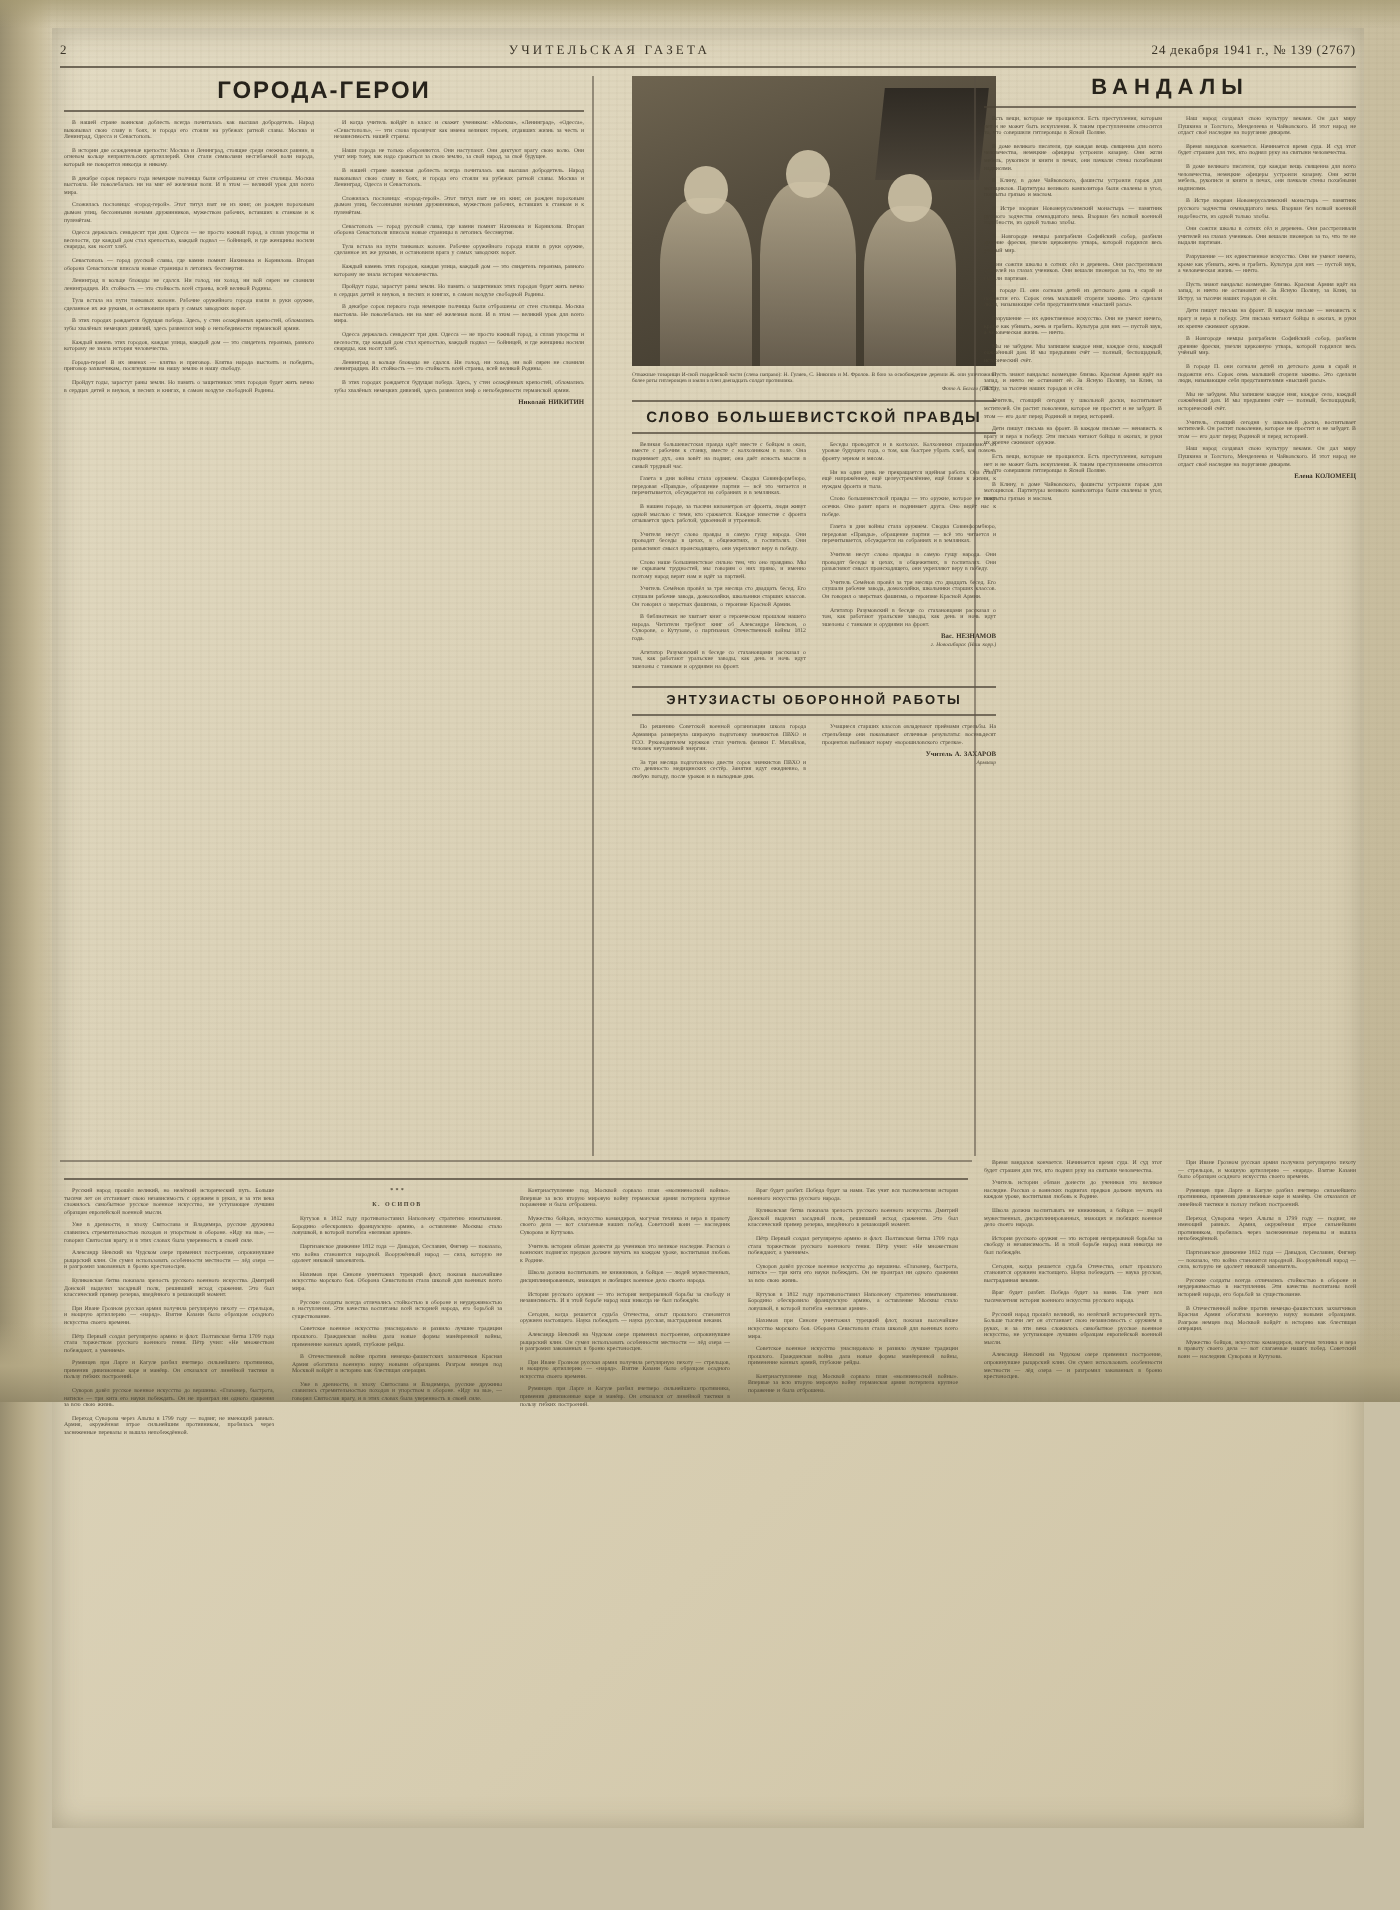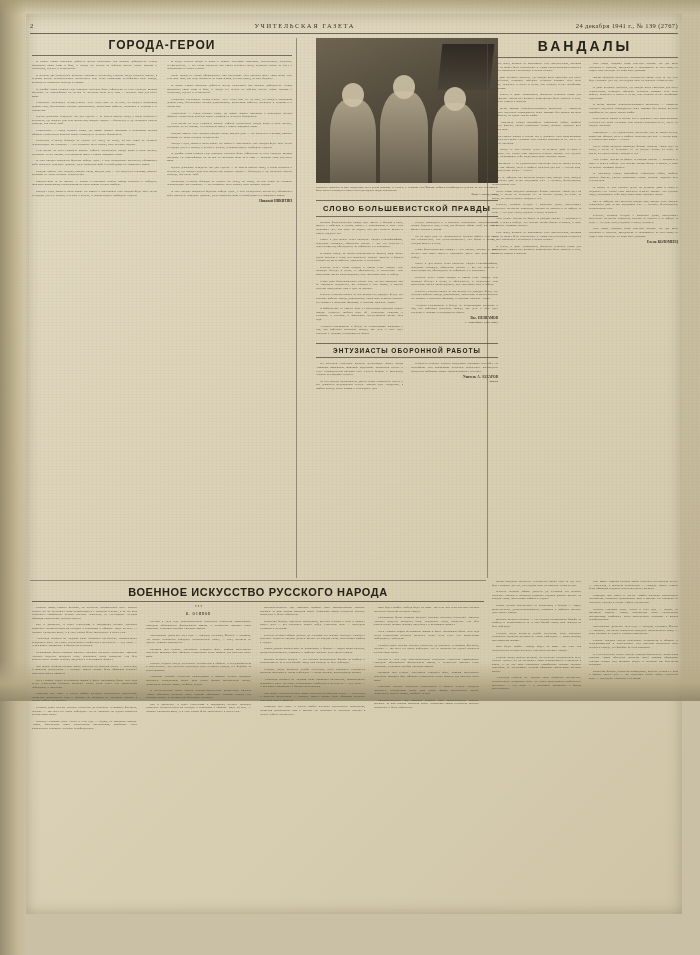--- a/index.html
+++ b/index.html
@@ -200,21 +200,21 @@
       </div>
       <div class="col-text" style="width:87px;">
         <p>Учащиеся старших классов овладевают приёмами стрельбы. На стрельбище они показывают отличные результаты: восемьдесят процентов выбивают норму «ворошиловского стрелка».</p>
         <div class="sig">Учитель А. ЗАХАРОВ</div>
         <div class="center-small" style="text-align:right;font-style:italic;font-size:2.7px;">Армавир</div>
       </div>
     </div>
   </div>
 
   <div style="position:absolute;left:492px;top:38px;width:186px;">
-    <div class="headline h-big" style="font-size:14px;letter-spacing:3px;">ВАНДАЛЫ</div>
+    <div class="headline h-big" style="font-size:11px;letter-spacing:3px;">ВАНДАЛЫ</div>
     <div style="height:1px;background:#4a4234;opacity:.7;margin:3px 0 4px 0;"></div>
     <div style="display:flex;gap:8px;">
       <div class="col-text" style="width:89px;">
         <p>Есть вещи, которые не прощаются. Есть преступления, которым нет и не может быть искупления. К таким преступлениям относится то, что совершили гитлеровцы в Ясной Поляне.</p>
         <p>В доме великого писателя, где каждая вещь священна для всего человечества, немецкие офицеры устроили казарму. Они жгли мебель, рукописи и книги в печах, они пачкали стены похабными надписями.</p>
         <p>В Клину, в доме Чайковского, фашисты устроили гараж для мотоциклов. Партитуры великого композитора были свалены в угол, покрыты грязью и маслом.</p>
         <p>В Истре взорван Новоиерусалимский монастырь — памятник русского зодчества семнадцатого века. Взорван без всякой военной надобности, из одной только злобы.</p>
         <p>В Новгороде немцы разграбили Софийский собор, разбили древние фрески, увезли церковную утварь, которой гордился весь учёный мир.</p>
         <p>Они сожгли школы в сотнях сёл и деревень. Они расстреливали учителей на глазах учеников. Они вешали пионеров за то, что те не выдали партизан.</p>
         <p>В городе П. они согнали детей из детского дома в сарай и подожгли его. Сорок семь малышей сгорели заживо. Это сделали люди, называющие себя представителями «высшей расы».</p>
@@ -244,21 +244,20 @@
       </div>
     </div>
   </div>
 
   <div class="divider-v" style="left:296px;top:38px;height:540px;"></div>
   <div class="divider-v" style="left:487px;top:38px;height:540px;"></div>
 
   <div class="divider-h" style="left:30px;top:580px;width:456px;"></div>
 
   <div style="position:absolute;left:32px;top:586px;width:452px;">
-    <div class="headline h-mid" style="font-size:11px;letter-spacing:.6px;">ВОЕННОЕ ИСКУССТВО РУССКОГО НАРОДА</div>
     <div style="height:1px;background:#4a4234;opacity:.7;margin:3px 0 4px 0;"></div>
     <div style="display:flex;gap:9px;">
       <div class="col-text" style="width:105px;">
         <p>Русский народ прошёл великий, но нелёгкий исторический путь. Больше тысячи лет он отстаивает свою независимость с оружием в руках, и за эти века сложилось самобытное русское военное искусство, не уступающее лучшим образцам европейской военной мысли.</p>
         <p>Уже в древности, в эпоху Святослава и Владимира, русские дружины славились стремительностью походов и упорством в обороне. «Иду на вы», — говорил Святослав врагу, и в этих словах была уверенность в своей силе.</p>
         <p>Александр Невский на Чудском озере применил построение, опрокинувшее рыцарский клин. Он сумел использовать особенности местности — лёд озера — и разгромил закованных в броню крестоносцев.</p>
         <p>Куликовская битва показала зрелость русского военного искусства. Дмитрий Донской выделил засадный полк, решивший исход сражения. Это был классический пример резерва, введённого в решающий момент.</p>
         <p>При Иване Грозном русская армия получила регулярную пехоту — стрельцов, и мощную артиллерию — «наряд». Взятие Казани было образцом осадного искусства своего времени.</p>
         <p>Пётр Первый создал регулярную армию и флот. Полтавская битва 1709 года стала торжеством русского военного гения. Пётр учил: «Не множеством побеждают, а умением».</p>
         <p>Румянцев при Ларге и Кагуле разбил вчетверо сильнейшего противника, применив дивизионные каре и манёвр. Он отказался от линейной тактики в пользу гибких построений.</p>

